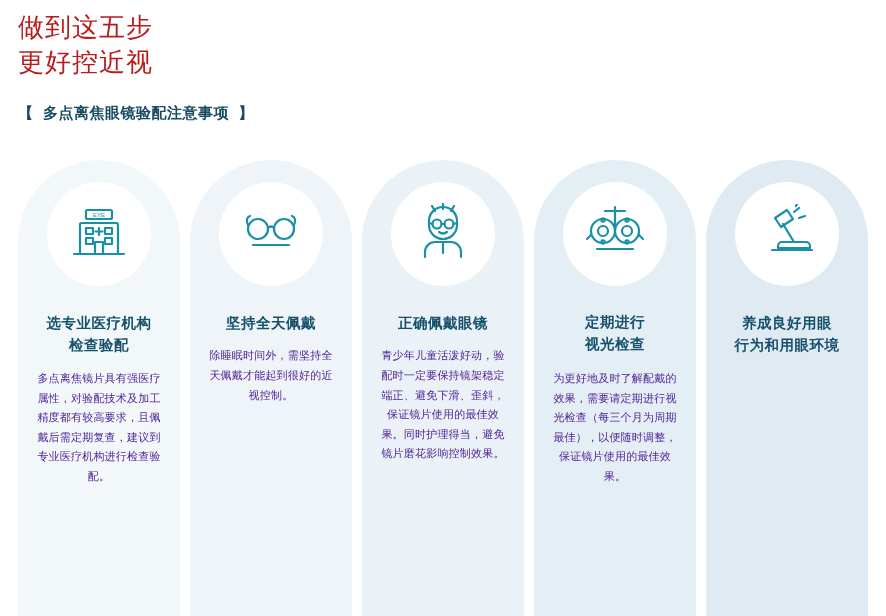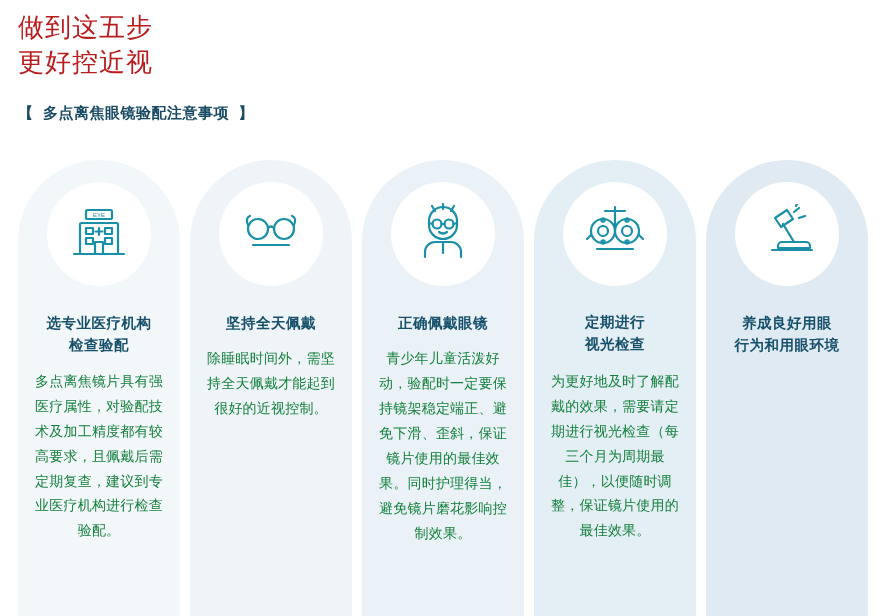--- a/index.html
+++ b/index.html
@@ -40,21 +40,21 @@
     display:flex;align-items:center;justify-content:center;
     margin-bottom:26px;
   }
   .card-title{
     font-size:14.5px;font-weight:bold;color:#17506b;
     text-align:center;line-height:1.55;letter-spacing:.5px;
     width:140px;
   }
   .card-body{
     margin-top:12px;
-    font-size:14px;color:#15803d;line-height:1.78;
+    font-size:11px;color:#4c1d95;line-height:1.78;
     text-align:center;width:128px;letter-spacing:.2px;
   }
 </style>
 </head>
 <body>
 
 <div class="title-block">
   <div class="title-line">做到这五步</div>
   <div class="title-line">更好控近视</div>
 </div>

